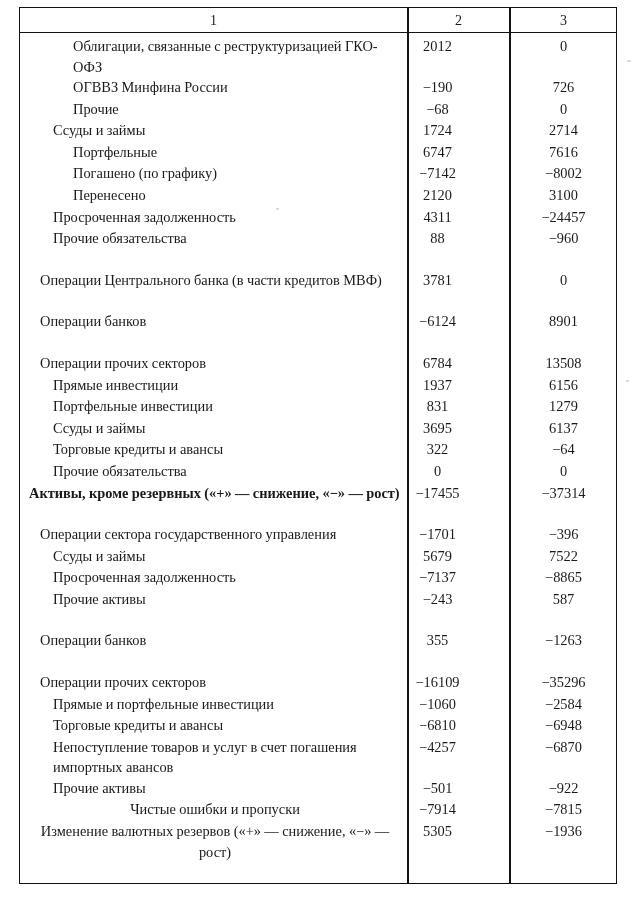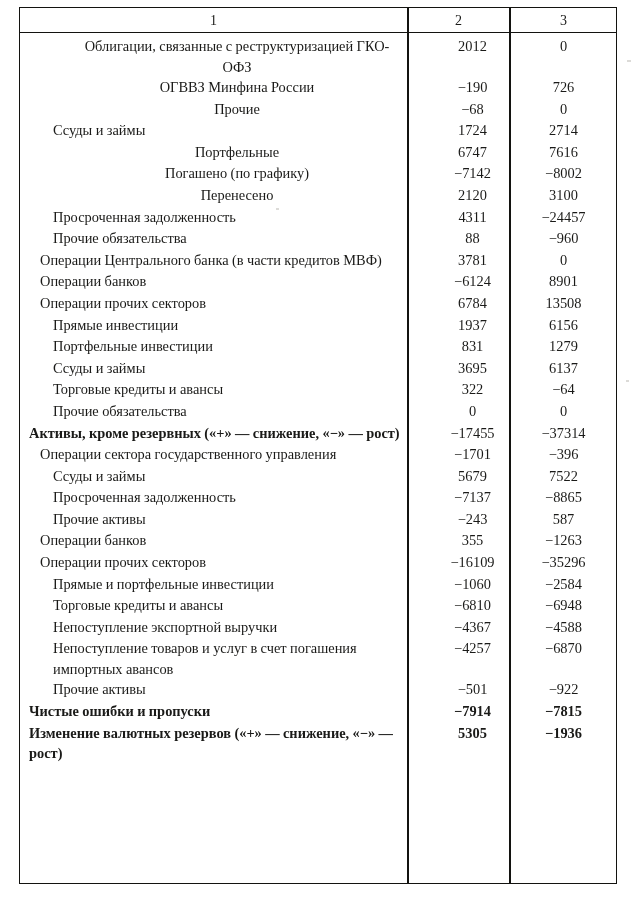--- a/index.html
+++ b/index.html
@@ -64,31 +64,31 @@
     line-height:20.5px;
     white-space:normal;
     word-spacing:-0.2px;
   }
   .row .num{
     position:absolute;top:0;
     text-align:center;
     font-size:14.4px;
     line-height:20.5px;
   }
-  .row .num.c2{left:402px;width:101px;}
+  .row .num.c2{left:367px;width:101px;}
   .row .num.c3{left:490px;width:107px;}
 
   
   .ind0 .label{padding-left:9px;font-weight:bold;}
-  .ind1 .label{padding-left:20px;}
+  .ind1 .label{padding-left:20px;margin-top:20px;}
   .ind2 .label{padding-left:33px;}
-  .ind3 .label{padding-left:53px;text-align:center;}
+  .ind3 .label{padding-left:53px;}
 
   .row.bold .label,
-  .row.bold .num{font-weight:700;}
+  .row.bold .num{font-weight:400;text-align:center;}
 
   
   .speck{position:absolute;background:#b9b7b2;opacity:.5;}
 </style>
 </head>
 <body>
 
 <div id="page">
 
   <div id="table-frame">
@@ -227,25 +227,20 @@
           <div class="label">Прямые и портфельные инвестиции</div>
           <div class="num c2">−1060</div>
           <div class="num c3">−2584</div>
         </div>
         <div class="row ind2">
           <div class="label">Торговые кредиты и авансы</div>
           <div class="num c2">−6810</div>
           <div class="num c3">−6948</div>
         </div>
         <div class="row ind2">
-          <div class="label">Непоступление экспортной выручки</div>
-          <div class="num c2">−4367</div>
-          <div class="num c3">−4588</div>
-        </div>
-        <div class="row ind2">
           <div class="label">Непоступление товаров и услуг в счет погашения импортных авансов</div>
           <div class="num c2">−4257</div>
           <div class="num c3">−6870</div>
         </div>
         <div class="row ind2">
           <div class="label">Прочие активы</div>
           <div class="num c2">−501</div>
           <div class="num c3">−922</div>
         </div>
         <div class="row ind0 bold">

